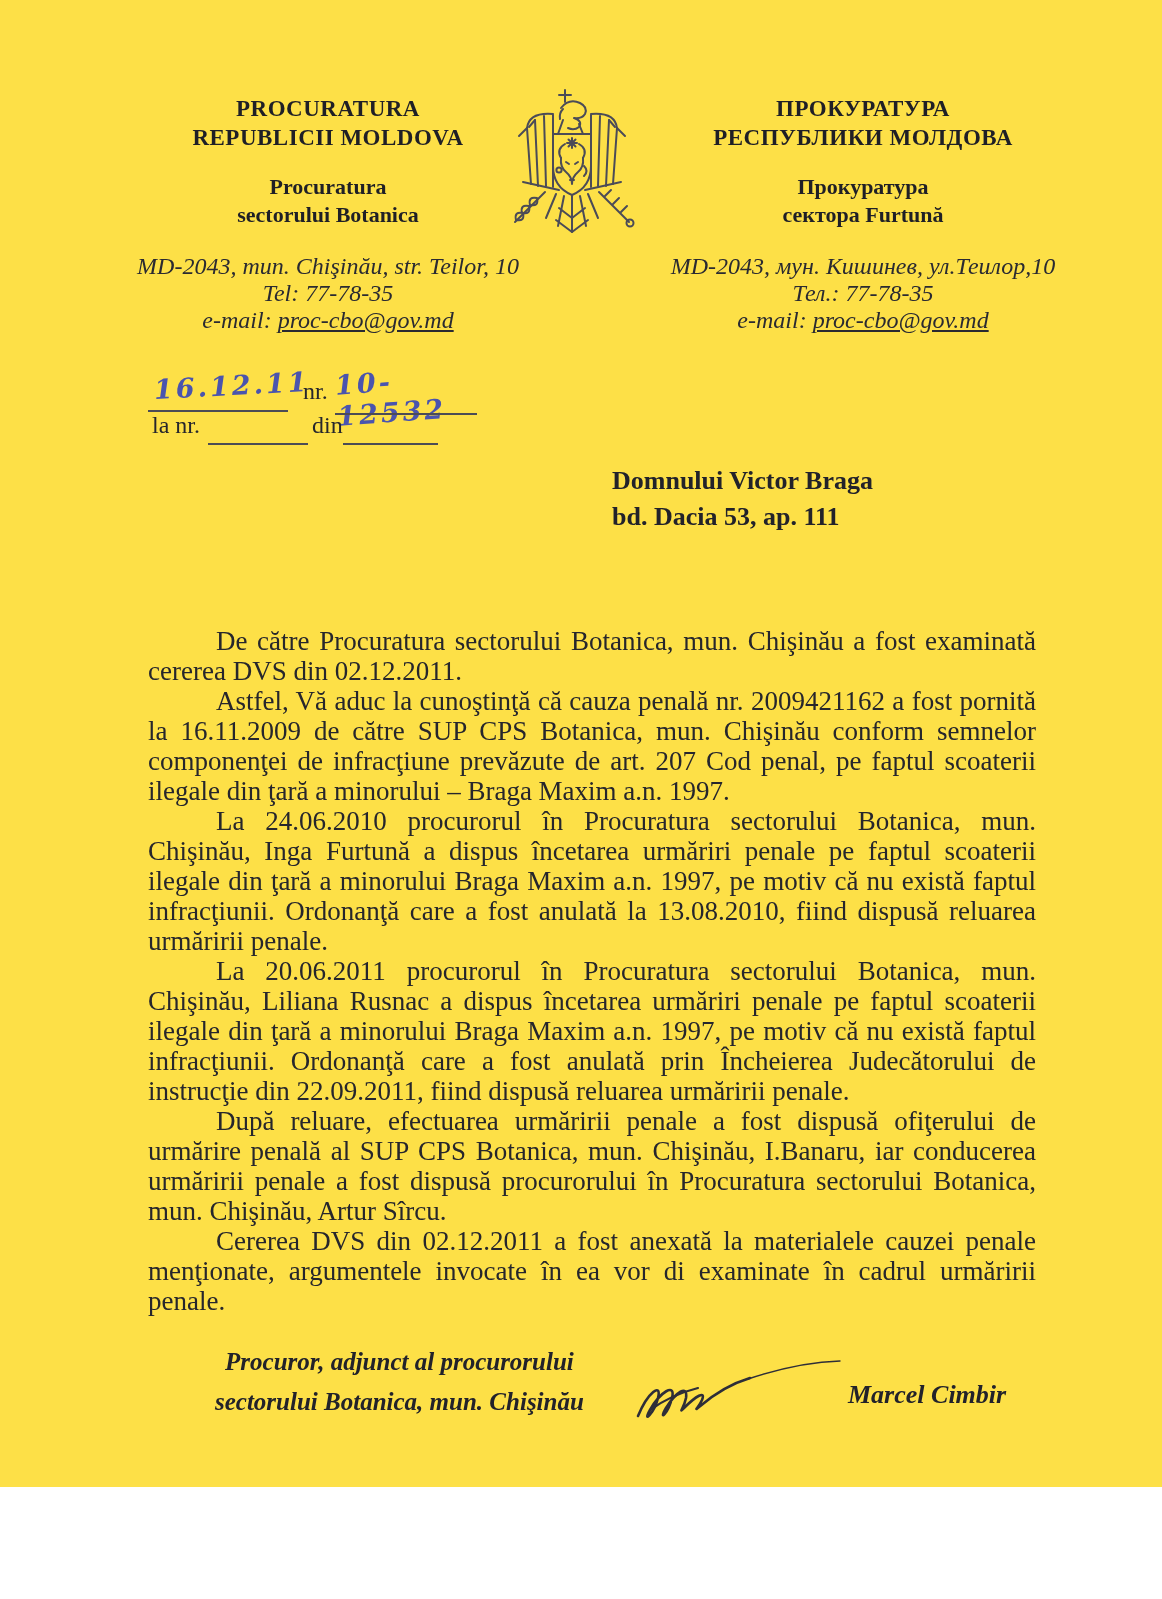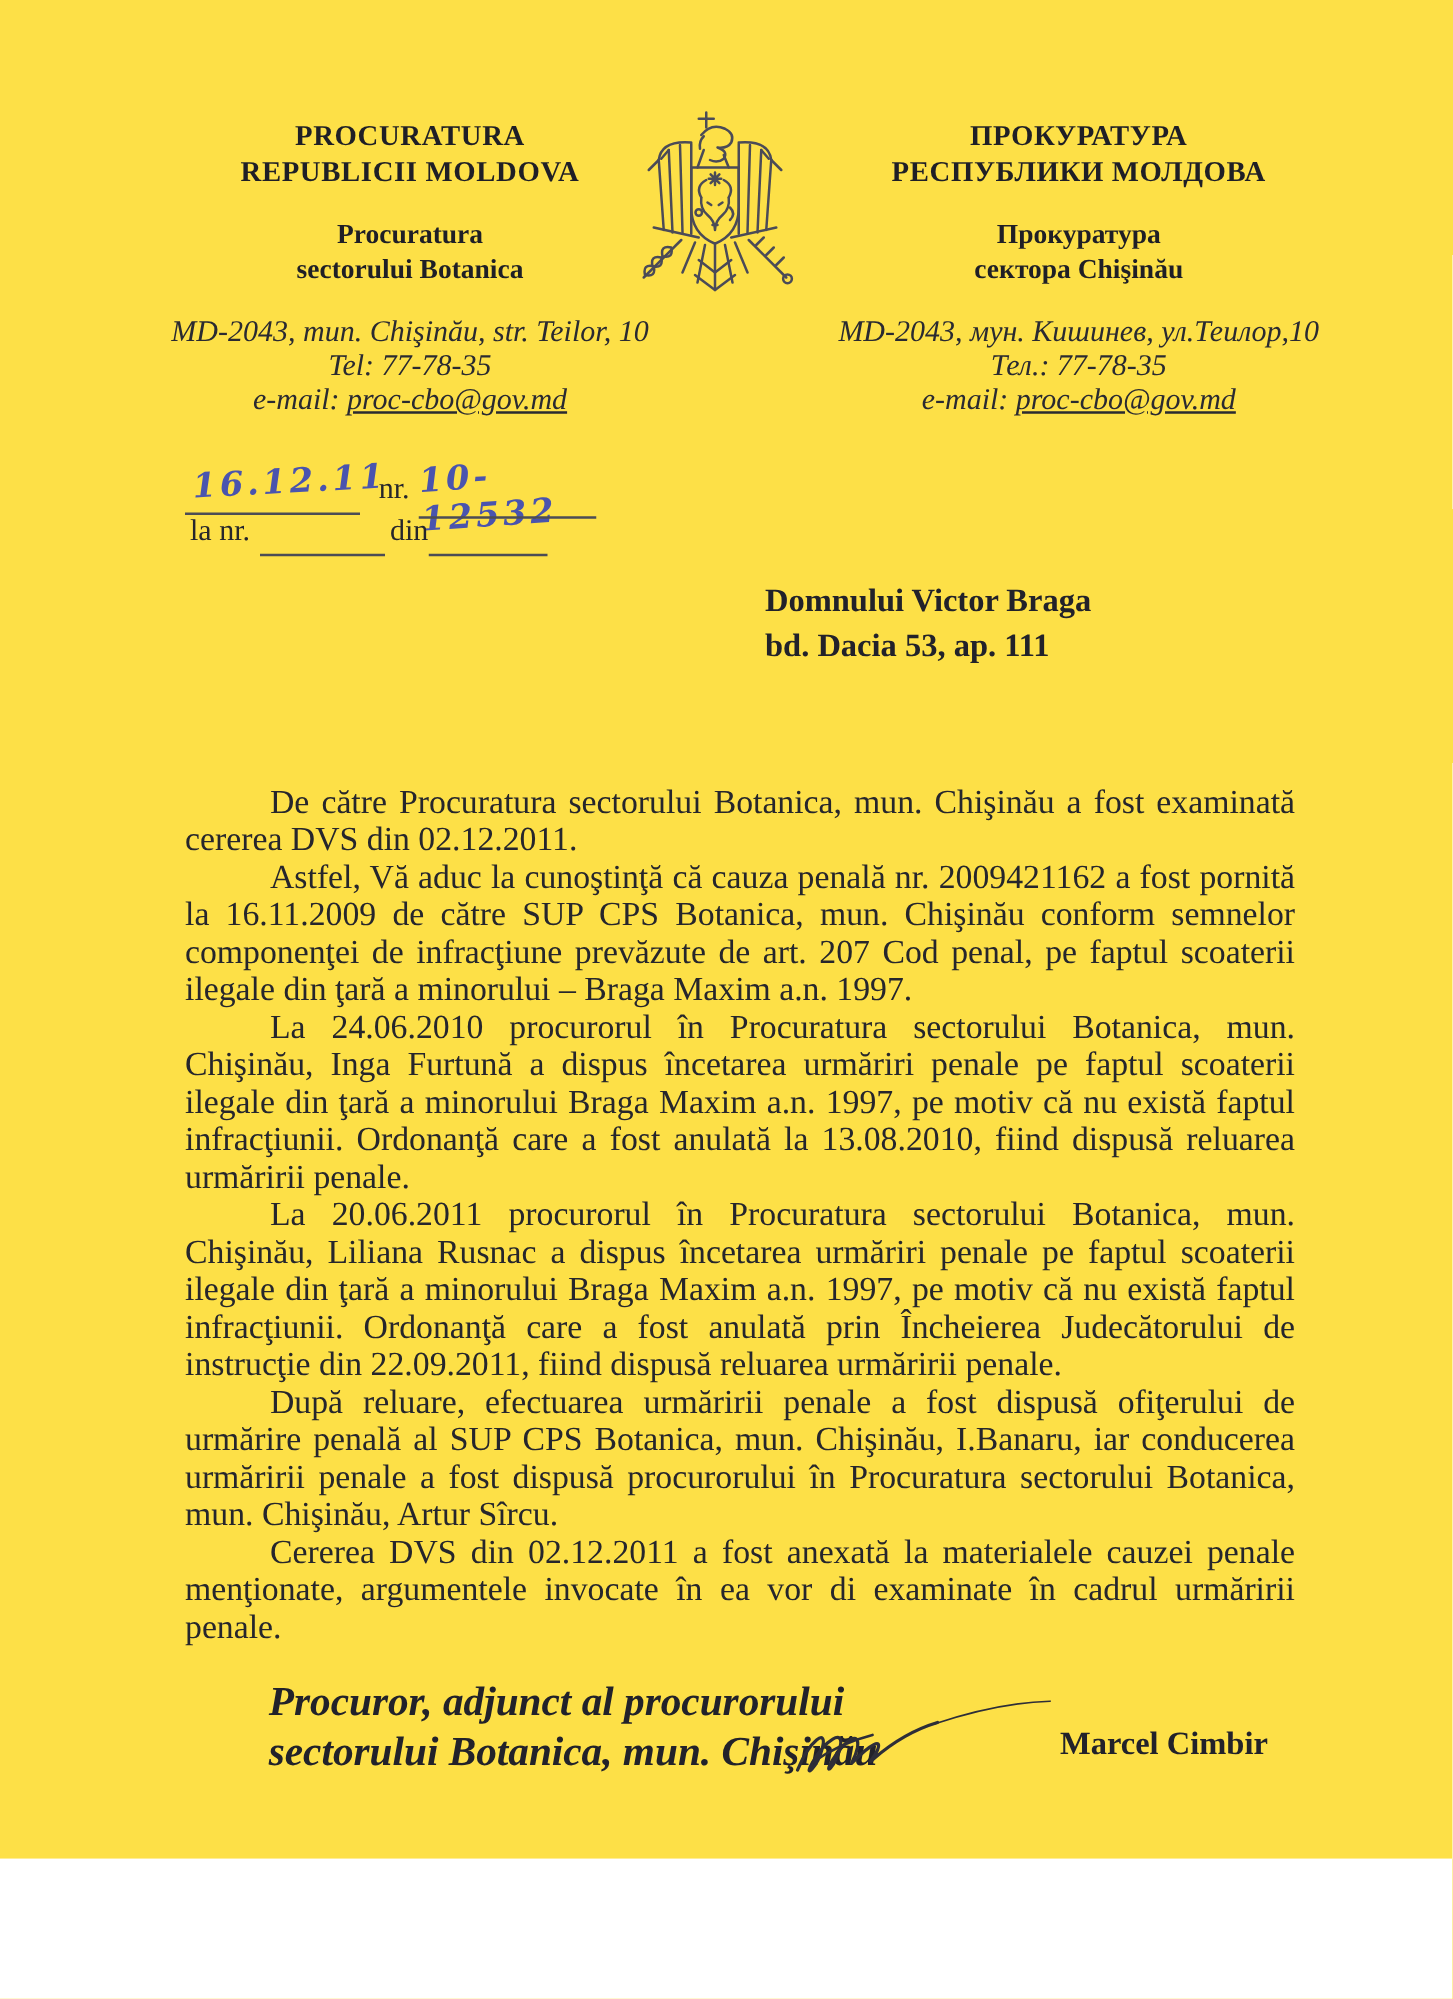--- a/index.html
+++ b/index.html
@@ -40,22 +40,22 @@
   .u4{left:203px;top:81px;width:95px;}
   
   .addressee{position:absolute;left:612px;top:463px;font-weight:bold;
     font-size:26px;line-height:36px;color:#22222a;}
   
   .body-text{position:absolute;left:148px;top:626px;width:888px;
     font-size:27px;line-height:30px;text-align:justify;color:#26262c;}
   .body-text p{margin:0;text-indent:68px;}
   
   .sig-title{position:absolute;left:215px;top:1342px;font-weight:bold;font-style:italic;
-    font-size:33px;line-height:40px;color:#22222a;}
-  .sig-name{position:absolute;left:848px;top:1380px;font-weight:bold;
+    font-size:25px;line-height:40px;color:#22222a;text-align:center;}
+  .sig-name{position:absolute;left:848px;top:1380px;font-weight:bold;font-style:italic;
     font-size:26px;color:#22222a;}
   .sig-scribble{position:absolute;left:630px;top:1352px;width:220px;height:72px;}
 </style>
 </head>
 <body>
 
 <div class="page">
 
   <div class="hdr-block hdr-left">
     <div class="org-name">
@@ -119,21 +119,21 @@
     </svg>
   </div>
 
   <div class="hdr-block hdr-right">
     <div class="org-name">
       <div>ПРОКУРАТУРА</div>
       <div>РЕСПУБЛИКИ МОЛДОВА</div>
     </div>
     <div class="office-name">
       <div>Прокуратура</div>
-      <div>сектора Chişinău</div>
+      <div>сектора Furtună</div>
     </div>
     <div class="addr">
       <div>MD-2043, мун. Кишинев, ул.Теилор,10</div>
       <div>Тел.: 77-78-35</div>
       <div>
         <span>e-mail:</span>
         <span class="email">proc-cbo@gov.md</span>
       </div>
     </div>
   </div>

